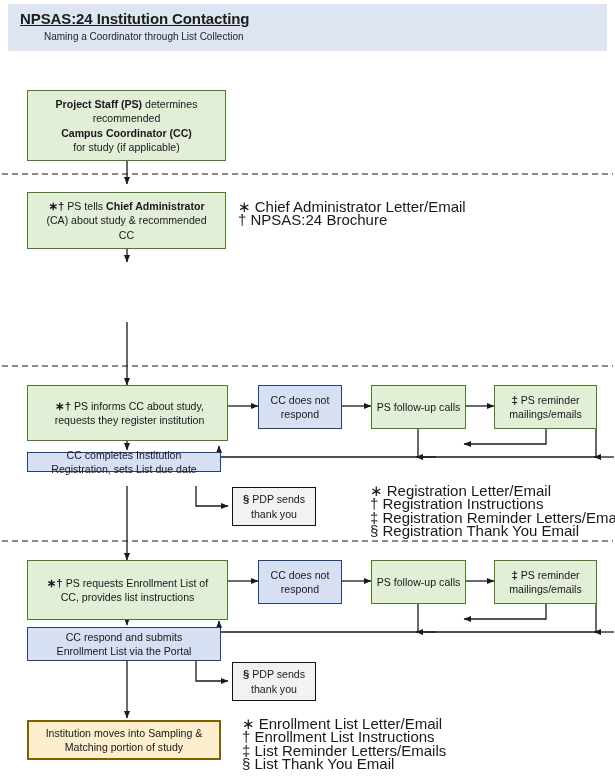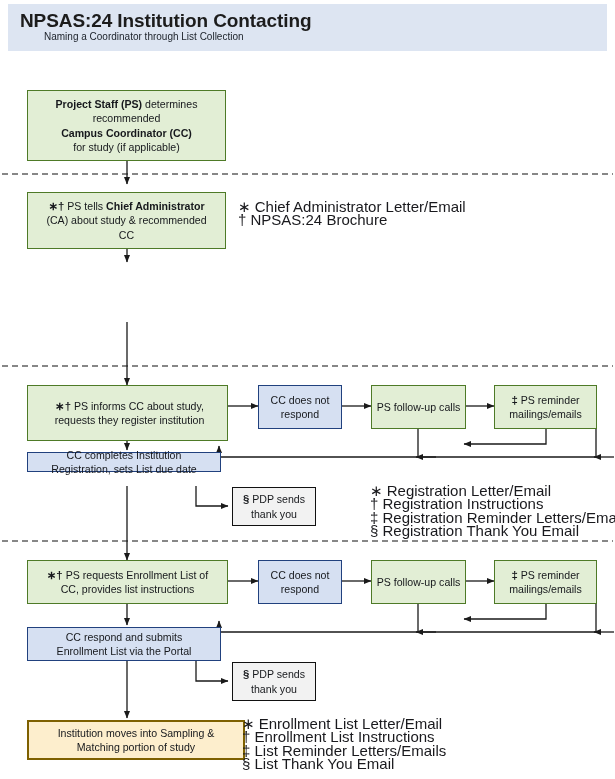--- a/index.html
+++ b/index.html
@@ -26,25 +26,26 @@
     top: 4px;
     width: 599px;
     height: 47px;
     background: #dde5f2;
     box-sizing: border-box;
   }
   .banner-title {
     position: absolute;
     left: 12px;
     top: 6px;
-    font-size: 19px;
+    font-size: 15px;
     font-weight: bold;
     color: #1c1c1c;
     letter-spacing: -0.1px;
     white-space: nowrap;
+    text-decoration: underline;
   }
   .banner-sub {
     position: absolute;
     left: 12px;
     top: 27px;
     font-size: 10px;
     font-weight: normal;
     color: #20262e;
     white-space: nowrap;
     padding-left: 24px;
@@ -236,21 +237,21 @@
     </div>
   </div>
 
   <div class="notes" style="left:370px; top:484px;">
     <div>∗ Registration Letter/Email</div>
     <div>† Registration Instructions</div>
     <div>‡ Registration Reminder Letters/Emails</div>
     <div>§ Registration Thank You Email</div>
   </div>
 
-  <div class="node node-green" style="left:27px; top:560px; width:201px; height:44px;">
+  <div class="node node-green" style="left:27px; top:560px; width:201px; height:60px;">
     <div style="width:100%; text-align:center;">
       <span class="sym">∗†</span><span> PS requests Enrollment List of</span><br>
       <span>CC, provides list instructions</span>
     </div>
   </div>
 
   <div class="node node-blue" style="left:258px; top:560px; width:84px; height:44px;">
     <div>
       <span>CC does not</span><br>
       <span>respond</span>
@@ -277,21 +278,21 @@
     </div>
   </div>
 
   <div class="node node-white" style="left:232px; top:662px; width:84px; height:39px;">
     <div>
       <span class="sym">§</span><span> PDP sends</span><br>
       <span>thank you</span>
     </div>
   </div>
 
-  <div class="node node-tan" style="left:27px; top:720px; width:218px; height:40px;">
+  <div class="node node-tan" style="left:27px; top:720px; width:194px; height:40px;">
     <div>
       <span>Institution moves into Sampling &amp;</span><br>
       <span>Matching portion of study</span>
     </div>
   </div>
 
   <div class="notes" style="left:242px; top:717px;">
     <div>∗ Enrollment List Letter/Email</div>
     <div>† Enrollment List Instructions</div>
     <div>‡ List Reminder Letters/Emails</div>

